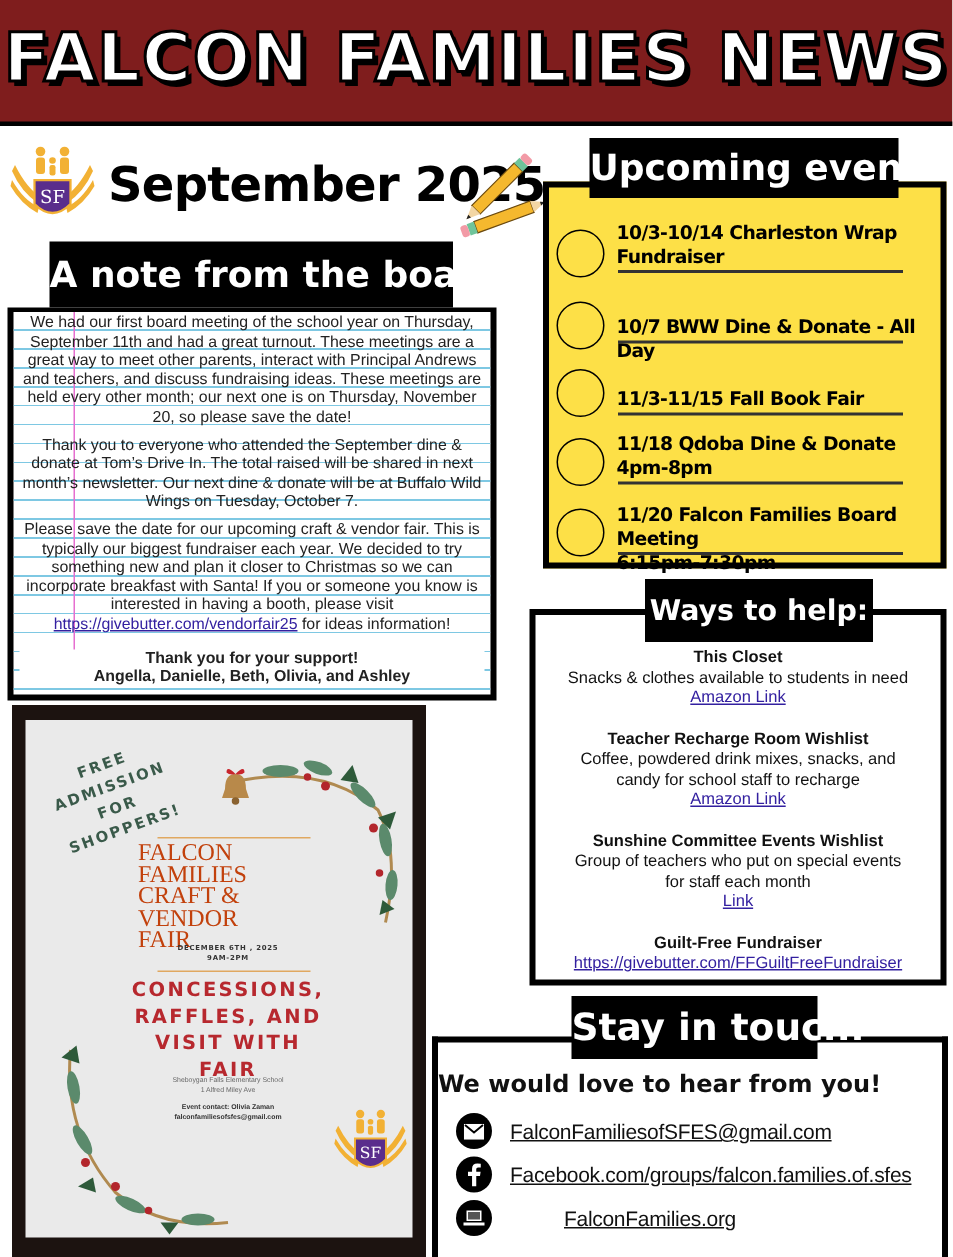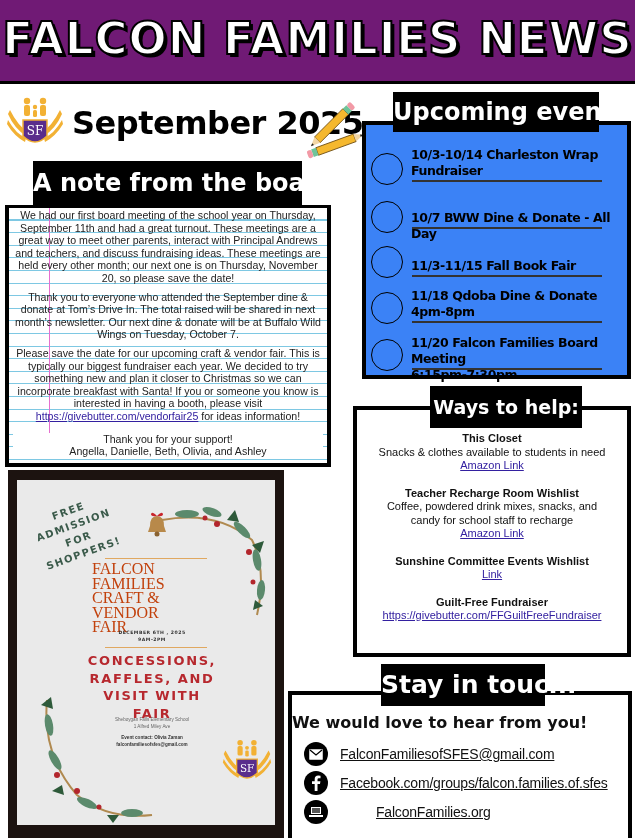--- a/index.html
+++ b/index.html
@@ -1,20 +1,20 @@
 <!DOCTYPE html>
 <html><head>
 <meta charset="utf-8">
 <style>
   * { box-sizing: border-box; margin: 0; padding: 0; }
   html, body { width: 635px; height: 838px; overflow: hidden; background: #ffffff; }
   body { position: relative; font-family: "Liberation Sans", sans-serif; color: #111; }
 
   
-  .banner { position: absolute; left: 0; top: 0; width: 635px; height: 84px; background: #701a75; border-bottom: 3px solid #000; }
+  .banner { position: absolute; left: 0; top: 0; width: 635px; height: 84px; background: #7f1d1d; border-bottom: 3px solid #000; }
   .banner-title { position: absolute; left: 0; top: 12px; width: 635px; text-align: center;
     font-family: "DejaVu Sans", sans-serif; font-weight: bold; font-size: 45px; letter-spacing: 1px;
     color: #fff; -webkit-text-stroke: 2px #000; text-shadow: 3px 3px 0 #000; }
 
   
   .logo { position: absolute; left: 6px; top: 96px; width: 58px; height: 56px; }
   .month-title { position: absolute; left: 72px; top: 104px; font-family: "DejaVu Sans", sans-serif;
     font-weight: bold; font-size: 32px; color: #000; letter-spacing: -0.5px; }
   .pencils { position: absolute; left: 300px; top: 95px; width: 70px; height: 70px; }
 
@@ -24,21 +24,21 @@
 
   
   .note-label { left: 33px; top: 161px; width: 269px; height: 44px; font-size: 24px; line-height: 44px; }
   .note-box { position: absolute; left: 5px; top: 205px; width: 326px; height: 262px; border: 4px solid #000; border-top-width: 3px; background: #fff; overflow: hidden; }
   .note-lines { position: absolute; inset: 0;
     background-image: repeating-linear-gradient(to bottom, transparent 0, transparent 11.5px, #7ec8e3 11.5px, #7ec8e3 12.6px); }
   .margin-line { position: absolute; left: 40px; top: 0; width: 1px; height: 228px; background: #e66fd0; }
   .note-text { position: relative; padding: 1px 4px 0 4px; font-size: 10.6px; line-height: 12.6px; text-align: center; color: #222; }
   .note-text p { margin-bottom: 6px; }
   .note-text a { color: #3320a0; text-decoration: underline; }
-  .note-sign { margin-top: 10px; background: #fff; position: relative; }
+  .note-sign { margin-top: 10px; background: #fff; position: relative; font-weight: bold; }
 
   
   .flyer { position: absolute; left: 8px; top: 470px; width: 276px; height: 368px; background: #1c1310; }
   .flyer-inner { position: absolute; left: 9px; top: 10px; width: 258px; height: 345px; background: #eaeaea; overflow: hidden; }
   .free-text { position: absolute; left: 14px; top: 22px; width: 90px; text-align: center; transform: rotate(-20deg);
     font-family: "DejaVu Sans", sans-serif; font-weight: bold; font-size: 10px; line-height: 15px; color: #3a5a4a; letter-spacing: 1.5px; }
   .fair-title { position: absolute; left: 75px; top: 82px; width: 120px; text-align: left;
     font-family: Liberation Serif, serif; font-size: 16px; line-height: 14.5px; color: #c2410c; }
   .fair-date { position: absolute; left: 75px; top: 149px; width: 120px; text-align: center; font-family: "DejaVu Sans", sans-serif; font-size: 4.6px; font-weight: bold; line-height: 7px; color: #333; letter-spacing: 0.5px; }
   .fair-sub { position: absolute; left: 50px; top: 172px; width: 170px; text-align: center; font-family: "DejaVu Sans", sans-serif;
@@ -46,21 +46,21 @@
   .flyer-rule { position: absolute; height: 1px; background: #e0a860; }
   .fair-school { position: absolute; left: 75px; top: 236px; width: 120px; text-align: center; font-size: 4.6px; line-height: 7px; color: #666; }
   .fair-contact { position: absolute; left: 65px; top: 254px; width: 140px; text-align: center; font-size: 4.6px; line-height: 7px; color: #333; font-weight: bold; }
   .flyer-bell { position: absolute; left: 128px; top: 30px; width: 24px; height: 28px; }
   .flyer-garland-top { position: absolute; left: 140px; top: 20px; width: 118px; height: 120px; }
   .flyer-garland-bottom { position: absolute; left: 20px; top: 215px; width: 120px; height: 130px; }
   .flyer-logo { position: absolute; left: 205px; top: 255px; width: 50px; height: 55px; }
 
   
   .events-label { left: 393px; top: 92px; width: 206px; height: 40px; font-size: 24px; line-height: 40px; }
-  .events-box { position: absolute; left: 362px; top: 121px; width: 269px; height: 258px; border: 4px solid #000; background: #3b82f6; }
+  .events-box { position: absolute; left: 362px; top: 121px; width: 269px; height: 258px; border: 4px solid #000; background: #fde047; }
   .event { position: absolute; left: 0; width: 261px; }
   .event-circle { position: absolute; left: 5px; width: 32px; height: 32px; border: 1.5px solid #000; border-radius: 50%; }
   .event-text { position: absolute; left: 45px; width: 210px; font-family: "DejaVu Sans", sans-serif; font-weight: bold; font-size: 12.5px; line-height: 16px; color: #000; letter-spacing: -0.4px; }
   .event-rule { position: absolute; left: 46px; width: 190px; height: 1.5px; background: #333; }
 
   
   .help-label { left: 416px; top: 386px; width: 152px; height: 42px; font-size: 19px; line-height: 42px; margin-left: 14px; }
   .help-box { position: absolute; left: 353px; top: 406px; width: 278px; height: 251px; border: 4px solid #000; background: #fff; }
   .help-content { position: absolute; left: 0; top: 22px; width: 270px; text-align: center; font-size: 11px; line-height: 13.5px; color: #111; }
   .help-item { margin-bottom: 14px; }
@@ -278,20 +278,21 @@
       <div>Snacks &amp; clothes available to students in need</div>
       <a>Amazon Link</a>
     </div>
     <div class="help-item">
       <div class="ht">Teacher Recharge Room Wishlist</div>
       <div style="padding:0 22px;">Coffee, powdered drink mixes, snacks, and candy for school staff to recharge</div>
       <a>Amazon Link</a>
     </div>
     <div class="help-item">
       <div class="ht">Sunshine Committee Events Wishlist</div>
+      <div style="padding:0 20px;">Group of teachers who put on special events for staff each month</div>
       <a>Link</a>
     </div>
     <div class="help-item">
       <div class="ht">Guilt-Free Fundraiser</div>
       <a>https://givebutter.com/FFGuiltFreeFundraiser</a>
     </div>
   </div>
 </div>
 <div class="label-box help-label">Ways to help:</div>
 

